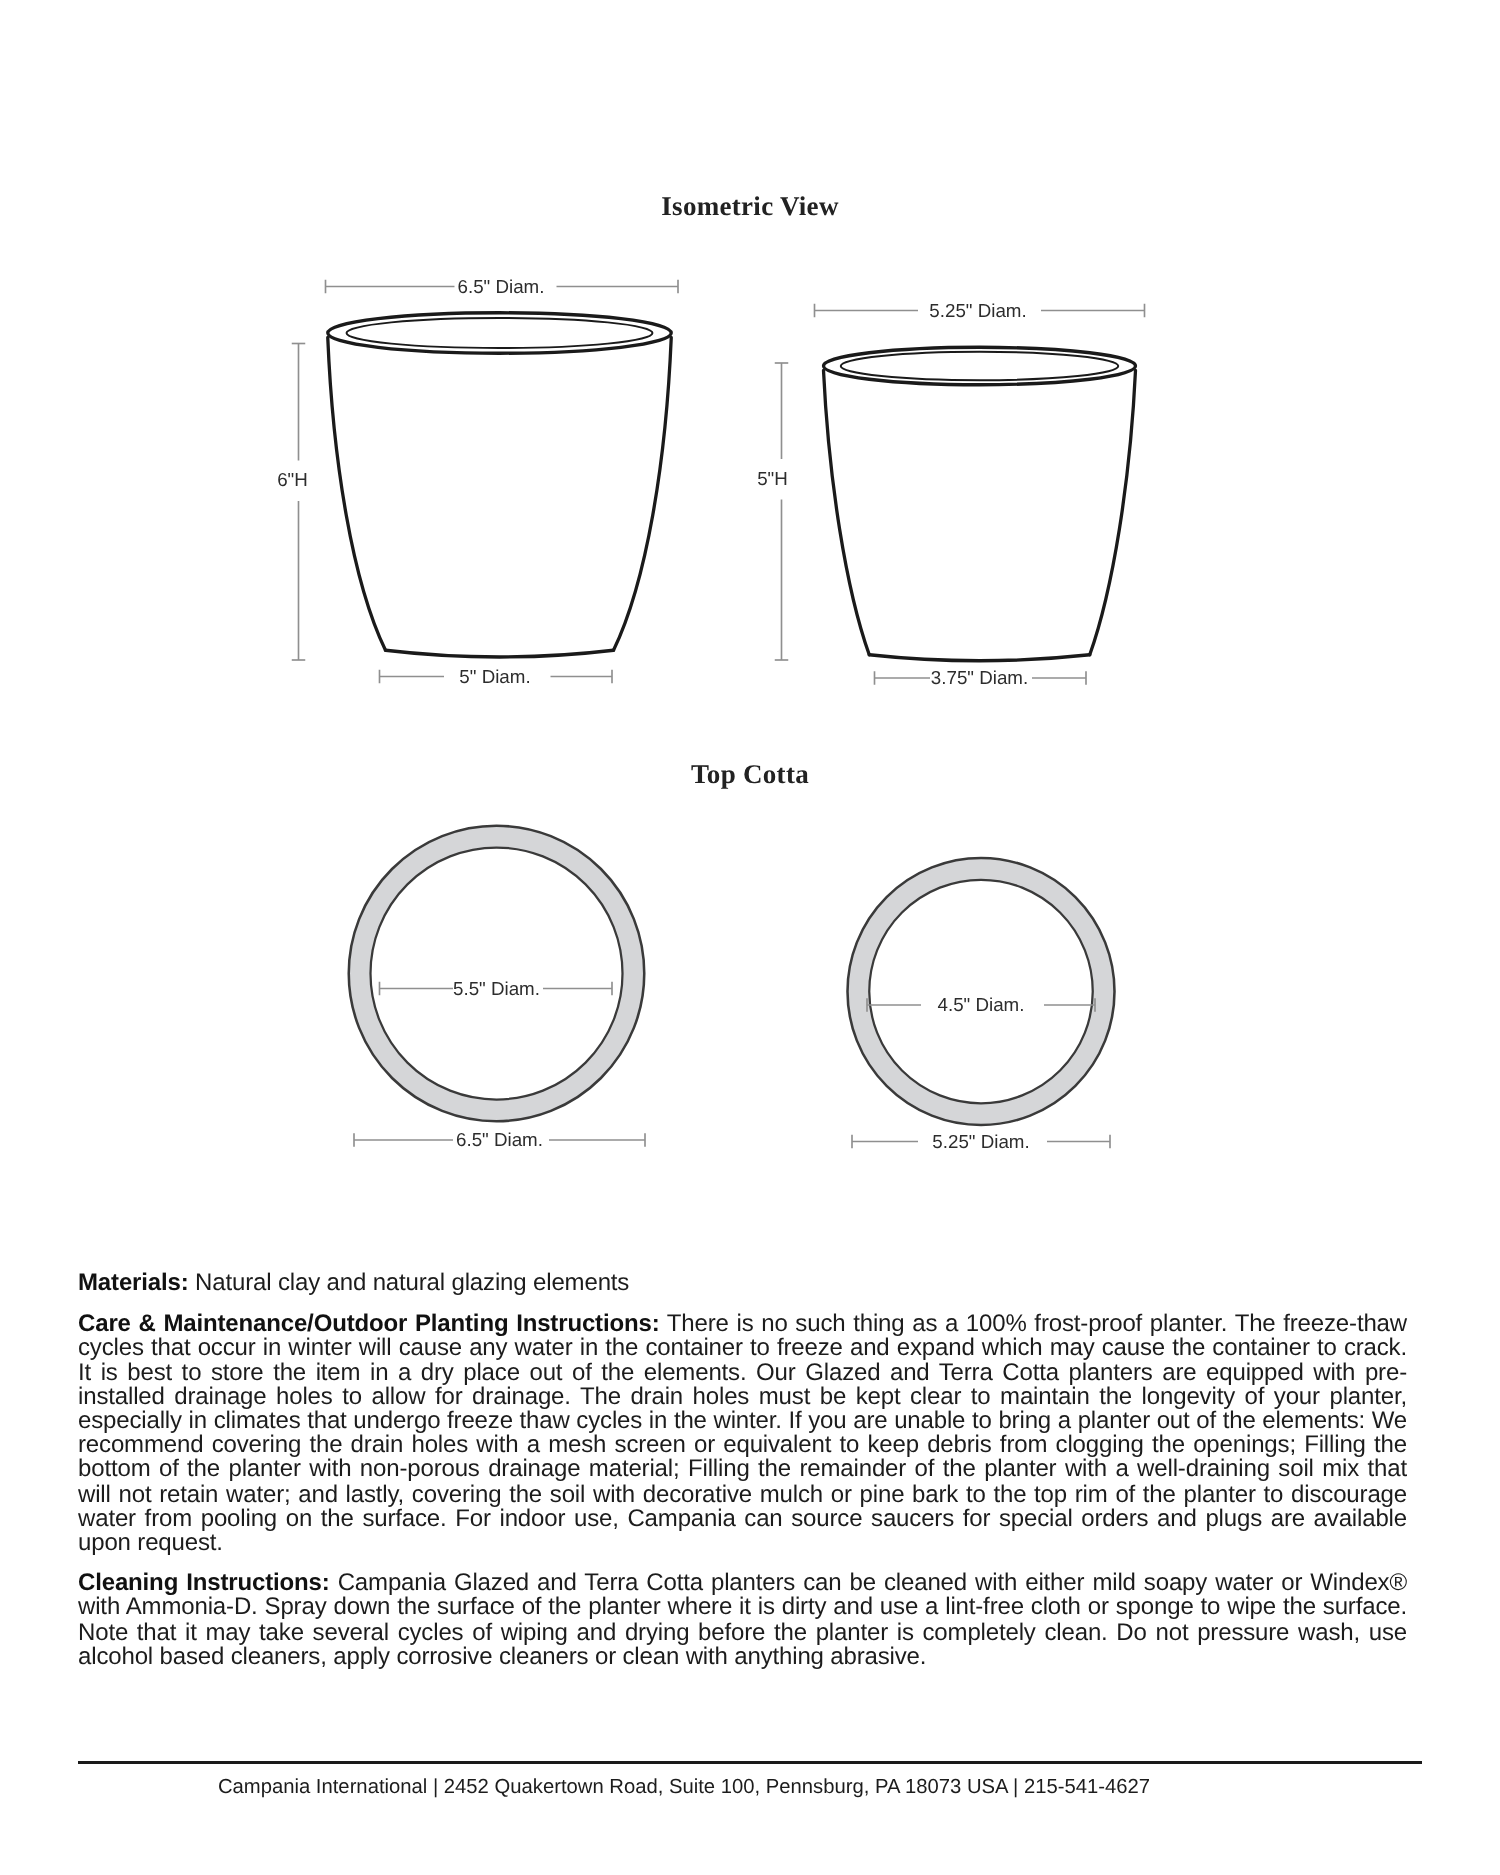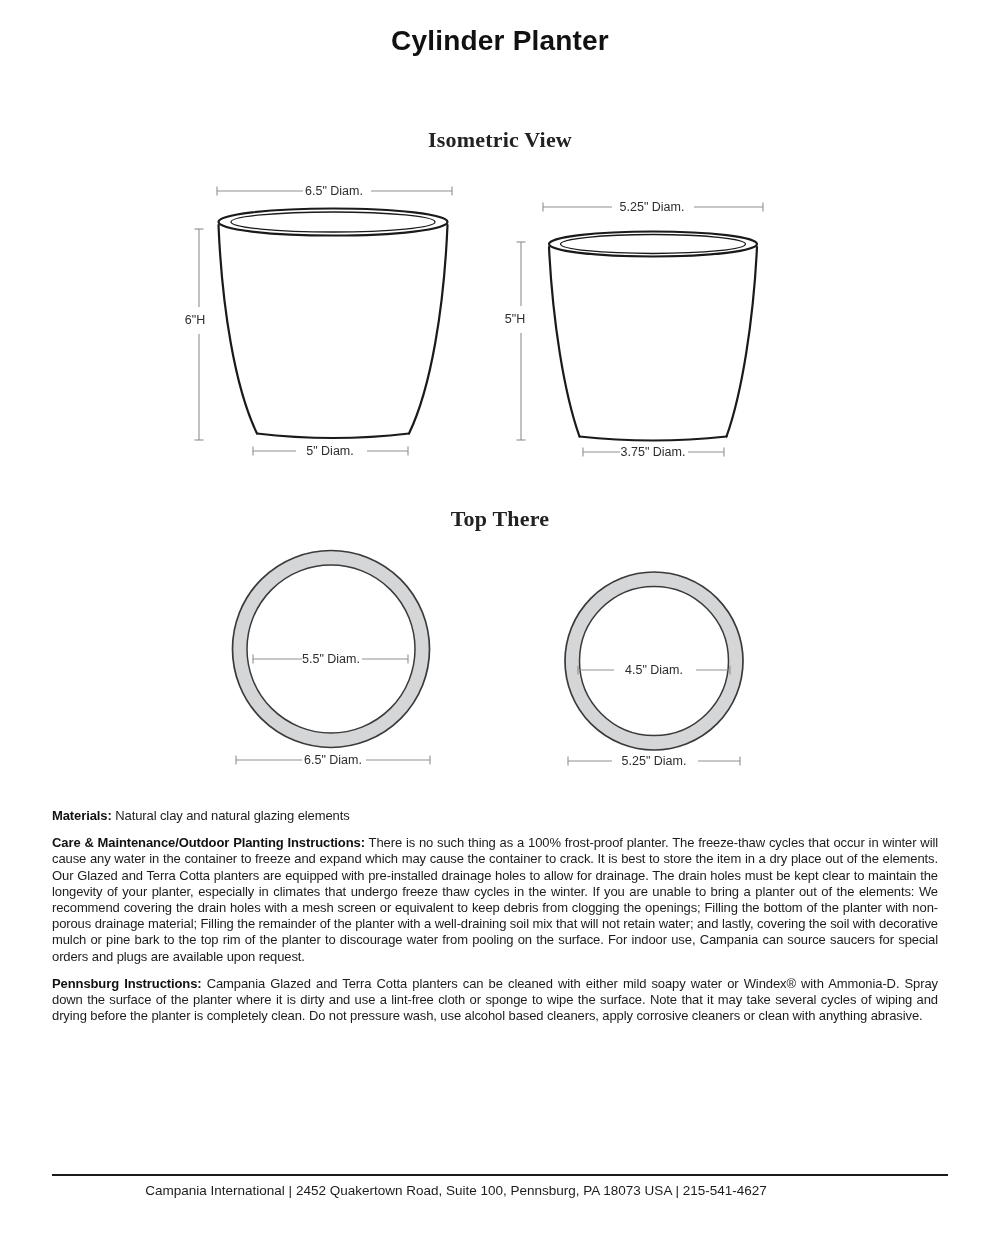--- a/index.html
+++ b/index.html
@@ -5,58 +5,57 @@
   * { margin:0; padding:0; box-sizing:border-box; }
   html,body { background:#ffffff; }
   body { font-family:"Liberation Sans", sans-serif; color:#1a1a1a; }
   .page { position:relative; width:1000px; height:1250px; background:#fff; overflow:hidden; }
 
   .title { position:absolute; top:24px; left:0; width:1000px; text-align:center;
            font-size:28px; font-weight:bold; line-height:33px; letter-spacing:.2px; color:#111; }
 
   .view-heading { position:absolute; left:0; width:1000px; text-align:center;
                   font-family:"Liberation Serif", serif; font-weight:bold;
-                  font-size:22px; color:#222; letter-spacing:.2px; }
+                  font-size:18px; color:#222; letter-spacing:.2px; }
   #iso-heading { top:127px; }
   #top-heading { top:506px; }
 
   svg.drawing { position:absolute; top:0; left:0; }
 
   .outline { fill:none; stroke:#1a1a1a; stroke-width:2.2; stroke-linecap:round; }
   .outline-thin { fill:none; stroke:#1a1a1a; stroke-width:1.3; }
   .rim-outer { fill:#ffffff; stroke:#1a1a1a; stroke-width:2.2; }
   .ring-outer { fill:#d5d6d8; stroke:#3a3a3a; stroke-width:1.7; }
   .ring-inner { fill:#ffffff; stroke:#3a3a3a; stroke-width:1.5; }
   .dim { stroke:#8f8f8f; stroke-width:1.1; }
   .dim-label { font-family:"Liberation Sans", sans-serif; font-size:12.5px; fill:#2d2d2d; text-anchor:middle; }
 
-  .spec-text { position:absolute; top:808px; left:52px; width:886px;
-               font-size:13px; line-height:16.2px; text-align:justify;
+  .spec-text { position:absolute; top:848px; left:52px; width:886px;
+               font-size:16px; line-height:16.2px; text-align:justify;
                letter-spacing:-0.1px; color:#1c1c1c; }
   .spec-text p { margin-bottom:11px; }
   .spec-text strong { font-weight:bold; color:#111; }
 
   .footer-rule { position:absolute; top:1174px; left:52px; width:896px; height:0;
                  border-top:2px solid #1a1a1a; }
   .footer { position:absolute; top:1182px; left:0; width:912px; text-align:center;
             font-size:13.5px; line-height:18.5px; color:#1c1c1c; }
   .footer .link { color:#3a7cbf; text-decoration:underline; cursor:pointer; }
 </style>
 </head>
 <body>
 
 <div class="page">
 
   <div class="title">
-    <div>Cylinder Planter</div>
   </div>
 
   <div class="view-heading" id="iso-heading">Isometric View</div>
 
-  <div class="view-heading" id="top-heading">Top There</div>
+  <div class="view-heading" id="top-heading">Top Cotta</div>
 
   <svg class="drawing" width="1000" height="1250" viewBox="0 0 1000 1250">
 
     <g>
       <path class="outline" d="M218.5,225 C222,308 235,388 257,433.5"></path>
       <path class="outline" d="M447.5,225 C444,308 431,388 409,433.5"></path>
       <path class="outline" d="M257,433.5 Q333,442.5 409,433.5"></path>
       <ellipse class="rim-outer" cx="333" cy="222" rx="114.5" ry="13.5"></ellipse>
       <ellipse class="outline-thin" cx="333" cy="222" rx="102" ry="10"></ellipse>
 
@@ -154,21 +153,21 @@
     </g>
   </svg>
 
   <div class="spec-text">
     <p><strong>Materials:</strong>
       <span>Natural clay and natural glazing elements</span></p>
 
     <p><strong>Care &amp; Maintenance/Outdoor Planting Instructions:</strong>
       <span>There is no such thing as a 100% frost-proof planter. The freeze-thaw cycles that occur in winter will cause any water in the container to freeze and expand which may cause the container to crack. It is best to store the item in a dry place out of the elements. Our Glazed and Terra Cotta planters are equipped with pre-installed drainage holes to allow for drainage. The drain holes must be kept clear to maintain the longevity of your planter, especially in climates that undergo freeze thaw cycles in the winter. If you are unable to bring a planter out of the elements: We recommend covering the drain holes with a mesh screen or equivalent to keep debris from clogging the openings; Filling the bottom of the planter with non-porous drainage material; Filling the remainder of the planter with a well-draining soil mix that will not retain water; and lastly, covering the soil with decorative mulch or pine bark to the top rim of the planter to discourage water from pooling on the surface. For indoor use, Campania can source saucers for special orders and plugs are available upon request.</span></p>
 
-    <p><strong>Pennsburg Instructions:</strong>
+    <p><strong>Cleaning Instructions:</strong>
       <span>Campania Glazed and Terra Cotta planters can be cleaned with either mild soapy water or Windex® with Ammonia-D. Spray down the surface of the planter where it is dirty and use a lint-free cloth or sponge to wipe the surface. Note that it may take several cycles of wiping and drying before the planter is completely clean. Do not pressure wash, use alcohol based cleaners, apply corrosive cleaners or clean with anything abrasive.</span></p>
   </div>
 
   <div class="footer-rule"></div>
   <div class="footer">
     <div>Campania International | 2452 Quakertown Road, Suite 100, Pennsburg, PA 18073 USA | 215-541-4627</div>
   </div>
 
 </div>
 

